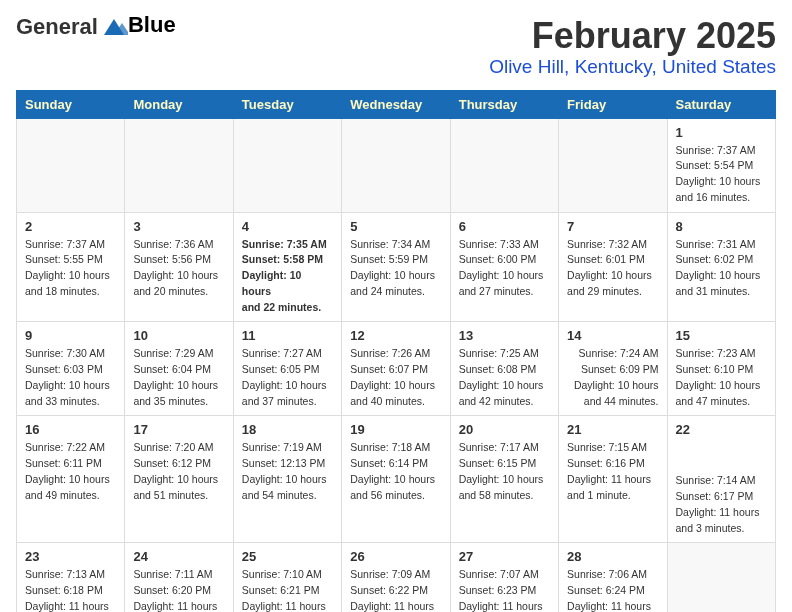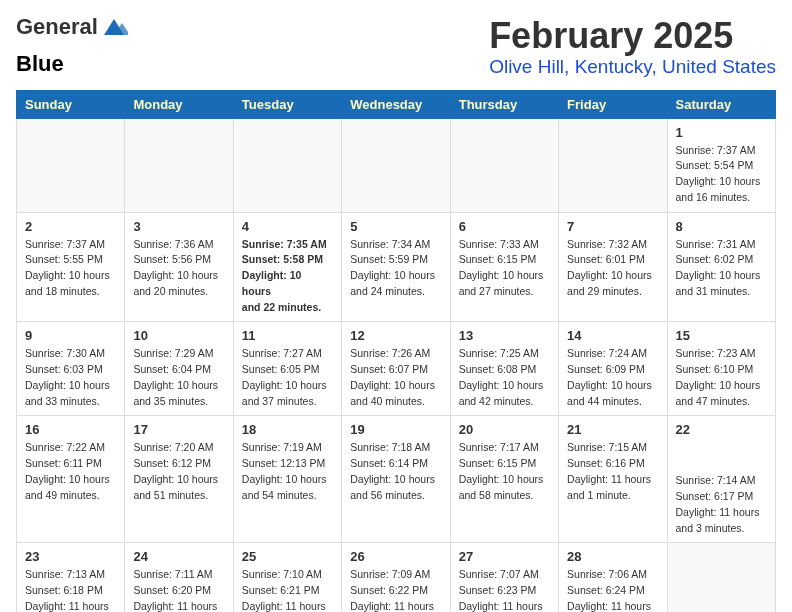--- a/index.html
+++ b/index.html
@@ -11,25 +11,24 @@
       padding: 16px;
     }
     .header {
       display: flex;
       justify-content: space-between;
       align-items: flex-start;
       margin-bottom: 12px;
     }
     .logo {
       display: flex;
-      flex-direction: column;
-      align-items: flex-start;
-      gap: 17px;
+      align-items: center;
     }
     .title-section {
+      text-align: right;
     }
     .month-title {
       font-size: 36px;
       font-weight: bold;
       color: #333;
       line-height: 1.1;
     }
     .location {
       font-size: 19px;
       color: #1d4ed8;
@@ -148,21 +147,21 @@
         <td>
           <span class="day-number">5</span>
           <div class="day-info" style="white-space: pre-line;">Sunrise: 7:34 AM
 Sunset: 5:59 PM
 Daylight: 10 hours
 and 24 minutes.</div>
         </td>
         <td>
           <span class="day-number">6</span>
           <div class="day-info" style="white-space: pre-line;">Sunrise: 7:33 AM
-Sunset: 6:15 PM
+Sunset: 6:00 PM
 Daylight: 10 hours
 and 27 minutes.</div>
         </td>
         <td>
           <span class="day-number">7</span>
           <div class="day-info" style="white-space: pre-line;">Sunrise: 7:32 AM
 Sunset: 6:01 PM
 Daylight: 10 hours
 and 29 minutes.</div>
         </td>
@@ -205,21 +204,21 @@
         </td>
         <td>
           <span class="day-number">13</span>
           <div class="day-info" style="white-space: pre-line;">Sunrise: 7:25 AM
 Sunset: 6:08 PM
 Daylight: 10 hours
 and 42 minutes.</div>
         </td>
         <td>
           <span class="day-number">14</span>
-          <div class="day-info" style="white-space: pre-line;">Sunrise: 7:24 AM
+          <div class="day-info" style="white-space: pre-line; text-align: right;">Sunrise: 7:24 AM
 Sunset: 6:09 PM
 Daylight: 10 hours
 and 44 minutes.</div>
         </td>
         <td>
           <span class="day-number">15</span>
           <div class="day-info" style="white-space: pre-line;">Sunrise: 7:23 AM
 Sunset: 6:10 PM
 Daylight: 10 hours
 and 47 minutes.</div>

